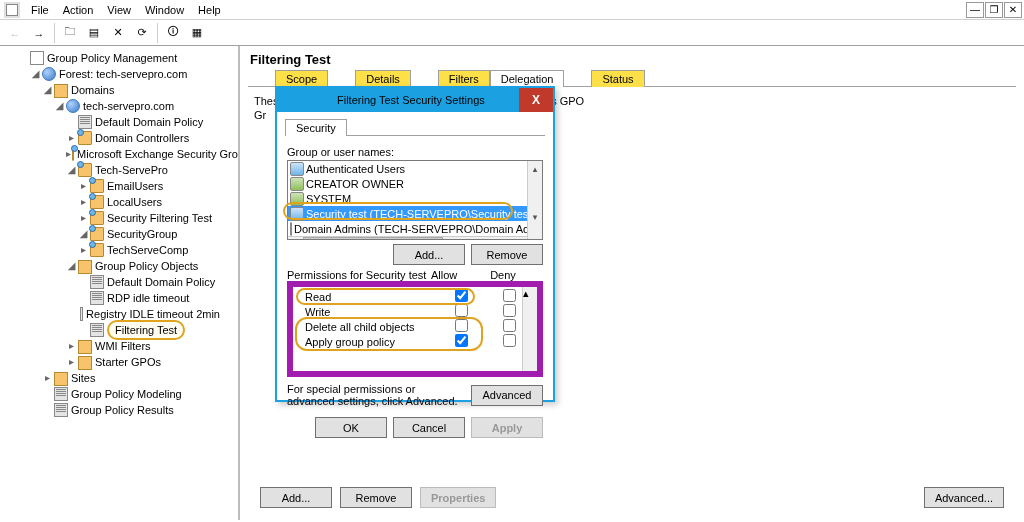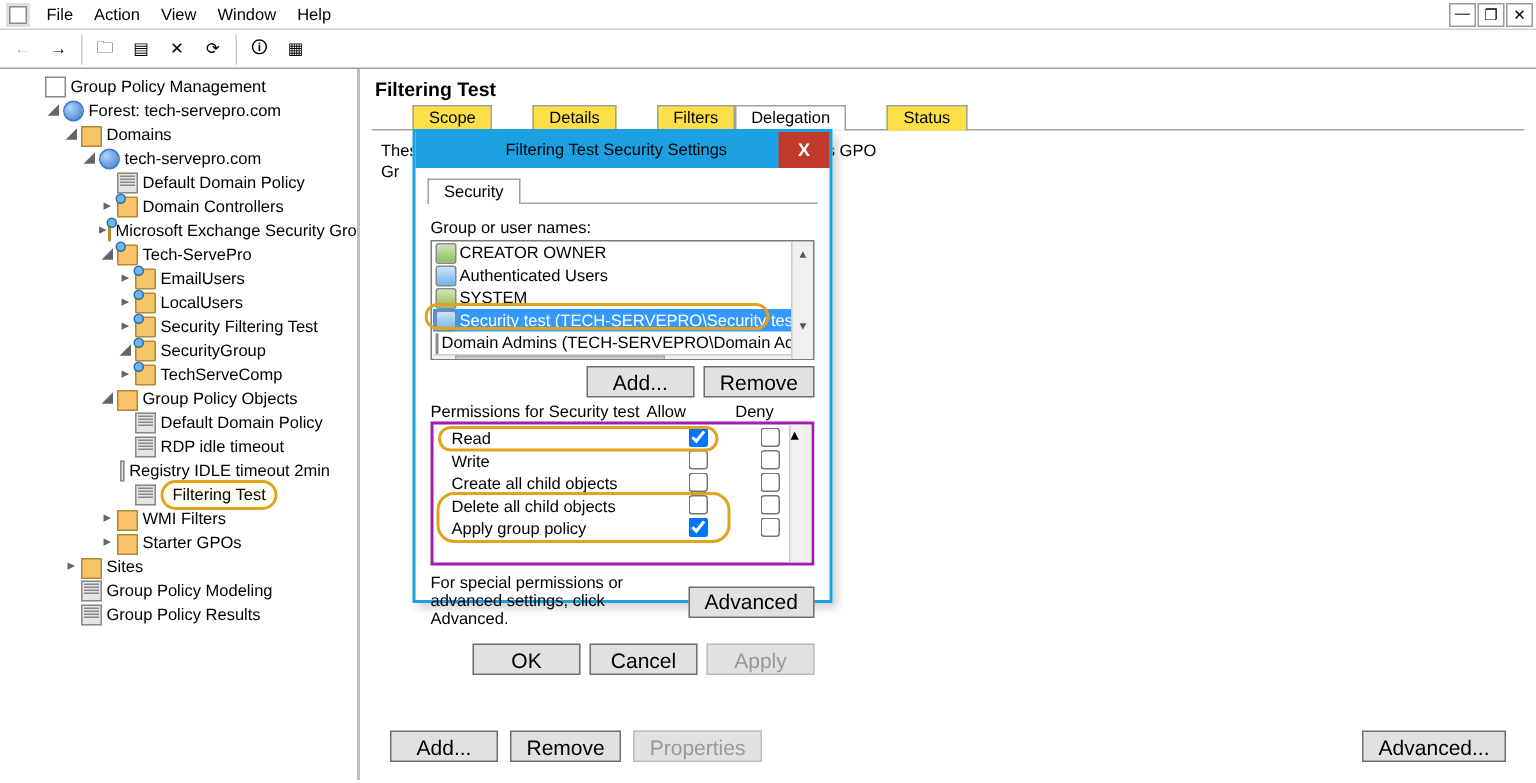--- a/index.html
+++ b/index.html
@@ -29,43 +29,43 @@
 .gpo-title{font-weight:bold; font-size:13px; padding:2px 6px;}
 .tabstrip{display:flex;border-bottom:1px solid #a0a0a0; margin:0 4px; gap:0;}
 .tabstrip .tab{padding:2px 10px;border:1px solid #a0a0a0;border-bottom:none;background:#fff;position:relative;top:1px;cursor:default;}
 .tabstrip .tab.inactive{background:#fde047;margin-left:27px;}
 .tabstrip .tab.active{background:#fff;z-index:2;}
 .tab-body{flex:1;border:0 solid #a0a0a0; margin:0 4px; padding:4px 6px; position:relative;}
 .desc-text{font-size:11px; margin:4px 0 2px 0;}
 .small-label{font-size:11px;}
 .bottom-buttons{display:flex; gap:8px; padding:6px; position:absolute; bottom:2px; left:6px; right:6px;}
 .bottom-buttons .spacer{flex:1;}
-button.winbtn{min-width:72px; height:21px; background:#e1e1e1; border:1px solid #707070; font-size:14px; padding:0 10px;}
-button.winbtn:disabled{color:#999;border-color:#bbb;}
+button.winbtn{min-width:72px; height:21px; background:#e1e1e1; border:1px solid #707070; font-size:11px; padding:0 10px;}
+button.winbtn:disabled{color:#999;border-color:#bbb;font-weight:bold;}
 
 
 .dialog{position:absolute; left:275px; top:86px; width:280px; height:316px; border:2px solid #1ba1e2; background:#fff; box-shadow:3px 3px 6px rgba(0,0,0,0.2); z-index:100;}
 .dialog .titlebar{height:24px; background:#1ba1e2; display:flex; align-items:center; color:#000; font-size:12px; padding-left:60px; position:relative;}
 .dialog .close-x{position:absolute; right:0; top:0; width:34px; height:24px; background:#c0392b; color:#fff; display:flex;align-items:center;justify-content:center; font-size:12px; font-weight:bold;}
 .dialog-body{padding:6px 8px 8px 8px; height:calc(100% - 24px); display:flex; flex-direction:column;}
 .dialog-tabstrip{display:flex; border-bottom:1px solid #a0a0a0;}
 .dialog-tabstrip .tab{padding:2px 10px; border:1px solid #a0a0a0; border-bottom:none; background:#fff; position:relative; top:1px;}
 .dialog-inner{border:0 solid #a0a0a0; padding:6px 2px 2px 2px; flex:1; display:flex; flex-direction:column;}
 
 .listbox{border:1px solid #7a7a7a; height:80px; overflow:auto; position:relative;}
 .listbox .row{display:flex; align-items:center; padding:0 2px; height:15px; white-space:nowrap;}
 .listbox .row.selected{background:#3399ff;color:#fff;}
 .listbox .row .usricon{width:14px;height:14px;margin-right:2px;display:inline-block;}
 .listbox .scrollbar{position:absolute;right:0;top:0;bottom:0;width:15px;background:#f0f0f0;border-left:1px solid #ccc;}
 .listbox .scrollbar .sbtn{height:15px;display:flex;align-items:center;justify-content:center;font-size:9px;color:#555;}
 .listbox .hscroll{height:15px;background:#f0f0f0;border-top:1px solid #ccc;display:flex;}
 .listbox .hscroll .thumb{height:100%;background:#cdcdcd;border:1px solid #aaa;}
 
 .btn-row{display:flex; gap:6px; justify-content:flex-end; margin:4px 0;}
-.permbox{border:2px solid #a21caf; padding:2px 4px 2px 4px; height:96px; overflow:hidden; position:relative;}
+.permbox{border:6px solid #a21caf; padding:2px 4px 2px 4px; height:96px; overflow:hidden; position:relative;}
 .permhdr{display:flex; font-size:11px; padding-right:16px;}
 .permhdr .h1{flex:1;}
 .permhdr .h2{width:48px;}
 .permhdr .h3{width:48px;text-align:center;}
 .permrow{display:flex; align-items:center; height:15px;}
 .permrow .plabel{flex:1; padding-left:8px;}
 .permrow .chkcell{width:48px; text-align:center;}
 .permrow input[type=checkbox]{margin:0;}
 .highlight-oval-row{position:relative;}
 .highlight-oval-row::after{content:"";position:absolute;left:-1px;right:58px;top:-1px;bottom:-1px;border:2px solid #e0a31e;border-radius:10px;pointer-events:none;}
@@ -281,26 +281,26 @@
   </div>
   <div class="dialog-body">
     <div class="dialog-tabstrip">
       <div class="tab">Security</div>
     </div>
     <div class="dialog-inner">
       <div class="small-label" style="margin:4px 0 2px 0">Group or user names:</div>
       <div style="position:relative">
         <div class="listbox">
           <div class="row">
+              <span class="usricon ic-group"></span>
+              <span>Authenticated Users</span>
+            </div>
+          <div class="row">
               <span class="usricon ic-user"></span>
               <span>CREATOR OWNER</span>
-            </div>
-          <div class="row">
-              <span class="usricon ic-group"></span>
-              <span>Authenticated Users</span>
             </div>
           <div class="row">
               <span class="usricon ic-user"></span>
               <span>SYSTEM</span>
             </div>
           <div class="row selected">
               <span class="usricon ic-group"></span>
               <span>Security test (TECH-SERVEPRO\Security test)</span>
             </div>
           <div class="row">
@@ -333,25 +333,20 @@
         <div class="h3">Deny</div>
       </div>
       <div class="permbox">
         <div class="permrow highlight-oval-row">
           <div class="plabel">Read</div>
           <div class="chkcell"><input type="checkbox" checked="" style=""></div>
           <div class="chkcell"><input type="checkbox" style=""></div>
         </div>
         <div class="permrow">
           <div class="plabel">Write</div>
-          <div class="chkcell"><input type="checkbox" style=""></div>
-          <div class="chkcell"><input type="checkbox" style=""></div>
-        </div>
-        <div class="permrow">
-          <div class="plabel">Create all child objects</div>
           <div class="chkcell"><input type="checkbox" style=""></div>
           <div class="chkcell"><input type="checkbox" style=""></div>
         </div>
         <div style="position:relative">
          <div class="permrow">
           <div class="plabel">Delete all child objects</div>
           <div class="chkcell"><input type="checkbox" style=""></div>
           <div class="chkcell"><input type="checkbox" style=""></div>
          </div>
          <div class="permrow">

